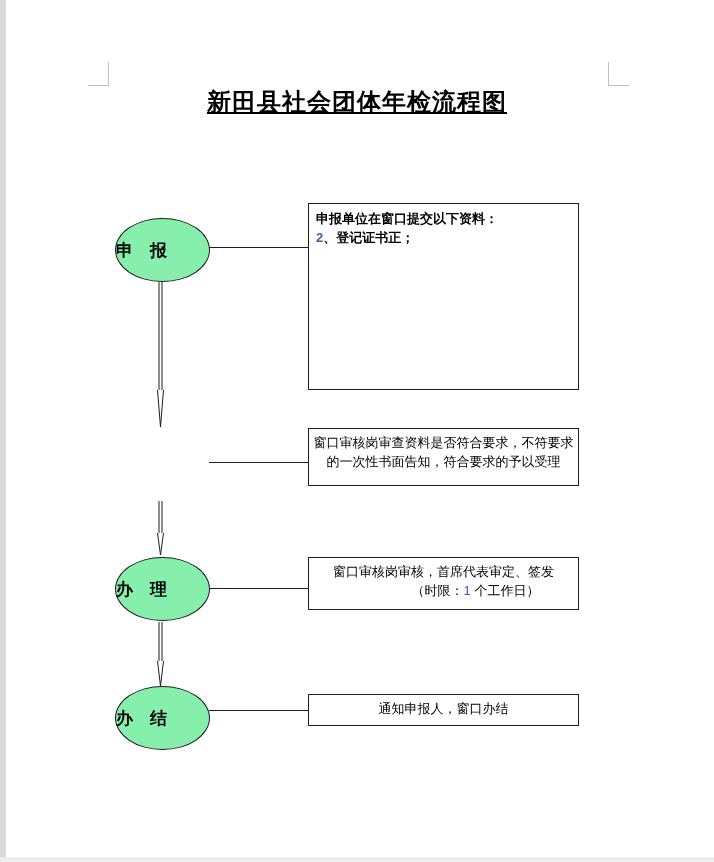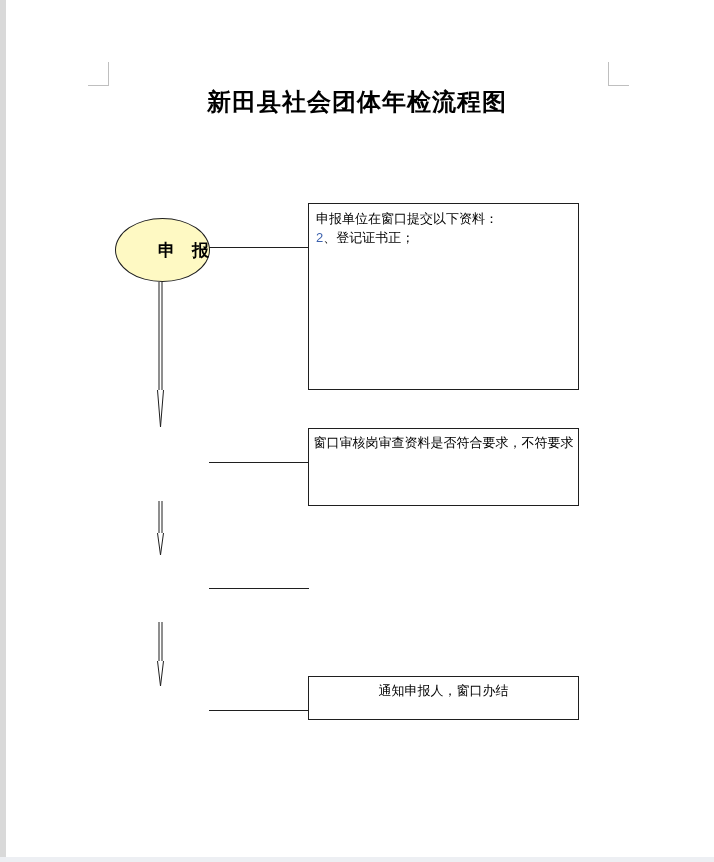--- a/index.html
+++ b/index.html
@@ -43,49 +43,50 @@
   }
   .doc-title {
     position: absolute;
     left: 0; top: 86px;
     width: 714px;
     text-align: center;
     font-size: 24px;
     font-weight: bold;
     color: #000000;
     letter-spacing: 1px;
+    text-decoration: underline;
   }
   .ellipse {
     position: absolute;
     left: 115px;
     width: 95px;
     height: 64px;
     border: 1px solid #1f1f1f;
     border-radius: 50%;
     display: flex;
     align-items: center;
-    justify-content: flex-end;
+    justify-content: flex-start;
     font-size: 17px;
     font-weight: bold;
     color: #000000;
-    background: #fef9c3;
+    background: #86efac;
     box-sizing: border-box;
   }
   .flow-box {
     position: absolute;
     left: 308px;
     width: 271px;
     border: 1px solid #1f1f1f;
     box-sizing: border-box;
     background: #ffffff;
     font-size: 13px;
     color: #000000;
     line-height: 19px;
   }
-  .flow-box.left-text { text-align: left; padding: 5px 7px; }
+  .flow-box.left-text { text-align: left; padding: 5px 7px; font-weight: bold; }
   .flow-box.center-text { text-align: center; padding: 4px 4px; }
   .num-accent { color: #3b61ad; }
   .shift-right { transform: translateX(32px); }
   .connector {
     position: absolute;
     height: 0;
     border-top: 1px solid #1f1f1f;
     left: 209px;
     width: 100px;
   }
@@ -104,20 +105,26 @@
   <div class="left-strip"></div>
   <div class="bottom-strip"></div>
 
   <div class="margin-mark tl"></div>
   <div class="margin-mark tr"></div>
 
   <div class="doc-title">新田县社会团体年检流程图</div>
 
   <div class="ellipse" style="top:218px">
     <span>申　报</span>
+  </div>
+  <div class="ellipse" style="top:557px">
+    <span>办　理</span>
+  </div>
+  <div class="ellipse" style="top:686px">
+    <span>办　结</span>
   </div>
 
   <div class="connector" style="top:247px"></div>
   <div class="connector" style="top:462px"></div>
   <div class="connector" style="top:588px"></div>
   <div class="connector" style="top:710px"></div>
 
   <div class="arrow" style="top:282px">
     <svg width="13" height="146" viewBox="0 0 13 146" xmlns="http://www.w3.org/2000/svg">
       <line x1="5" y1="0" x2="5" y2="108" stroke="#1f1f1f" stroke-width="1"></line>
@@ -142,22 +149,29 @@
 
   <div class="flow-box left-text" style="top:203px;height:187px">
     <div>
       <span>申报单位在窗口提交以下资料：</span>
     </div>
     <div>
       <span class="num-accent">2</span><span>、登记证书正；</span>
     </div>
   </div>
 
-  <div class="flow-box center-text" style="top:428px;height:78px">
+  <div class="flow-box center-text" style="top:428px;height:58px">
     <div><span>窗口审核岗审查资料是否符合要求，不符要求</span></div>
+    <div><span>的一次性书面告知，符合要求的予以受理</span></div>
   </div>
 
+  <div class="flow-box center-text" style="top:557px;height:53px">
+    <div><span>窗口审核岗审核，首席代表审定、签发</span></div>
+    <div class="shift-right">
+      <span>（时限：</span><span class="num-accent">1</span><span> 个工作日）</span>
+    </div>
+  </div>
 
-  <div class="flow-box center-text" style="top:676px;height:44px;line-height:19px">
+  <div class="flow-box center-text" style="top:694px;height:32px;line-height:19px">
     <div><span>通知申报人，窗口办结</span></div>
   </div>
 
 </div>
 
 </body></html>

